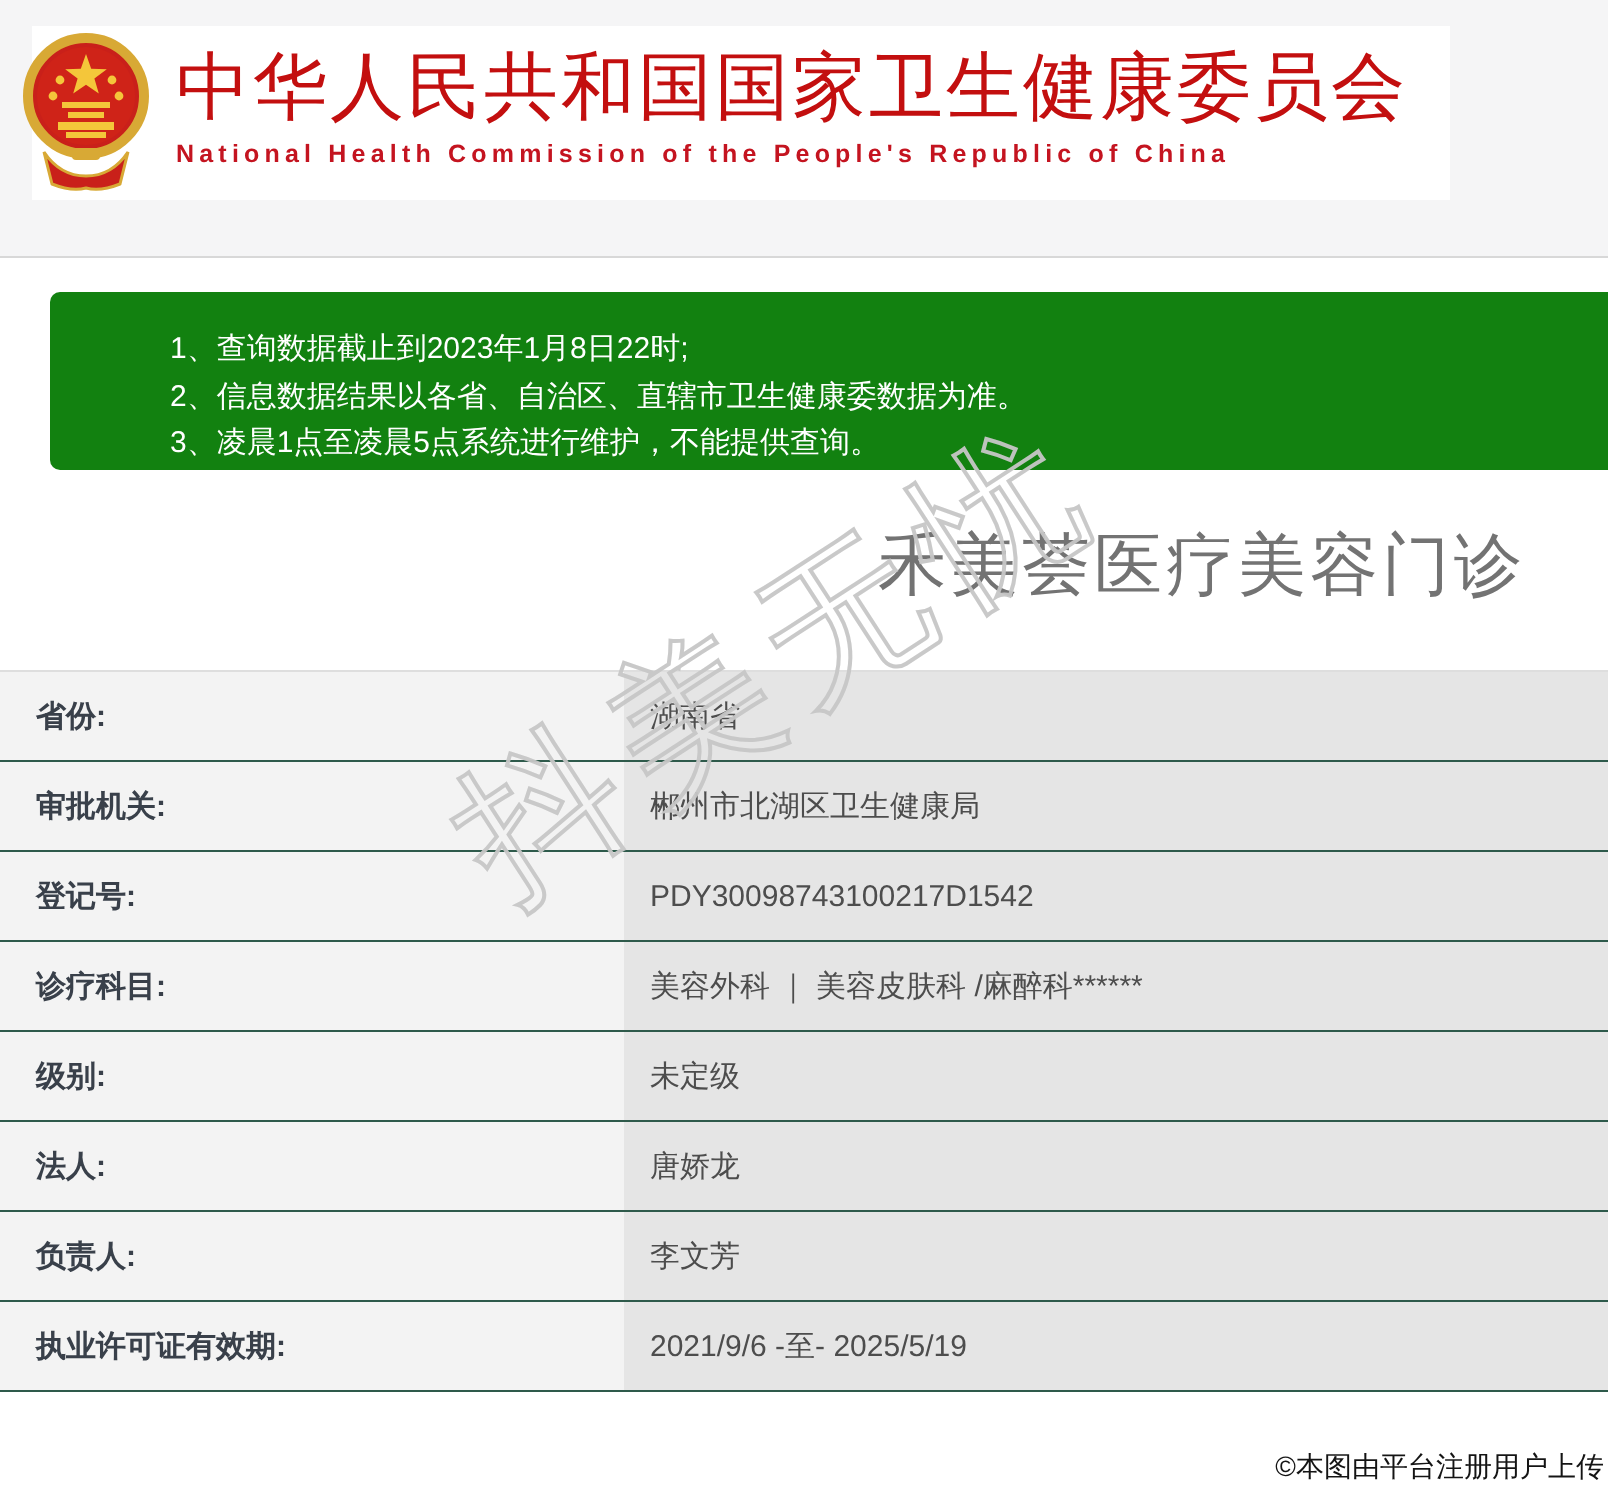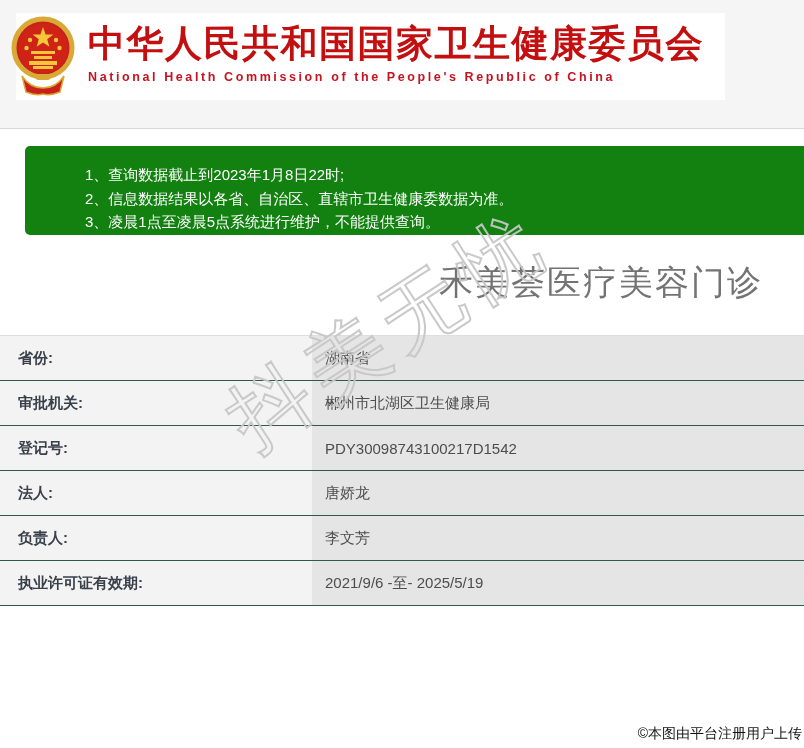--- a/index.html
+++ b/index.html
@@ -5,21 +5,21 @@
   html,body{margin:0;padding:0;}
   body{font-family:"Liberation Sans","DejaVu Sans",sans-serif;}
   .page{position:relative;width:804px;height:748px;background:#ffffff;overflow:hidden;}
 
   
   .header-band{position:absolute;left:0;top:0;width:804px;height:128px;
     background:#f5f5f6;border-bottom:1px solid #d8d8d8;}
   .banner{position:absolute;left:16px;top:13px;width:709px;height:87px;background:#ffffff;}
   .emblem{position:absolute;left:-6px;top:1px;width:66px;height:84px;}
   .hdr-titles{position:absolute;left:72px;top:6px;}
-  .hdr-cn{font-size:37px;font-weight:bold;color:#c30f0f;letter-spacing:1.5px;white-space:nowrap;}
+  .hdr-cn{font-size:37px;font-weight:normal;color:#c30f0f;letter-spacing:1.5px;white-space:nowrap;}
   .hdr-en{margin-top:1px;font-size:12.5px;font-weight:bold;color:#c41420;letter-spacing:2.6px;white-space:nowrap;}
 
   
   .notice{position:absolute;left:25px;top:146px;right:-10px;height:89px;
     background:#128110;border-radius:5px;color:#ffffff;
     padding:17px 0 0 60px;box-sizing:border-box;font-size:15px;line-height:23.5px;}
   .notice div{white-space:nowrap;}
 
   
   .result-title{position:absolute;top:260px;right:41px;font-size:34px;color:#737373;
@@ -95,20 +95,28 @@
     </div>
     <div class="row">
       <div class="cell-label">审批机关:</div>
       <div class="cell-value">郴州市北湖区卫生健康局</div>
     </div>
     <div class="row">
       <div class="cell-label">登记号:</div>
       <div class="cell-value">PDY30098743100217D1542</div>
     </div>
     <div class="row">
+      <div class="cell-label">诊疗科目:</div>
+      <div class="cell-value">美容外科 ｜ 美容皮肤科 /麻醉科******</div>
+    </div>
+    <div class="row">
+      <div class="cell-label">级别:</div>
+      <div class="cell-value">未定级</div>
+    </div>
+    <div class="row">
       <div class="cell-label">法人:</div>
       <div class="cell-value">唐娇龙</div>
     </div>
     <div class="row">
       <div class="cell-label">负责人:</div>
       <div class="cell-value">李文芳</div>
     </div>
     <div class="row">
       <div class="cell-label">执业许可证有效期:</div>
       <div class="cell-value">2021/9/6 -至- 2025/5/19</div>

